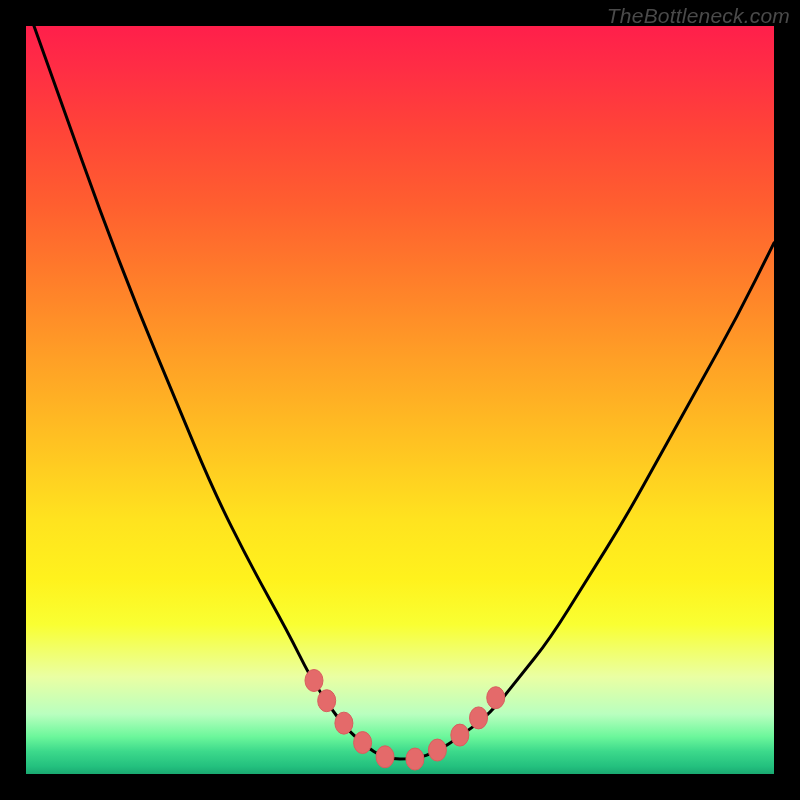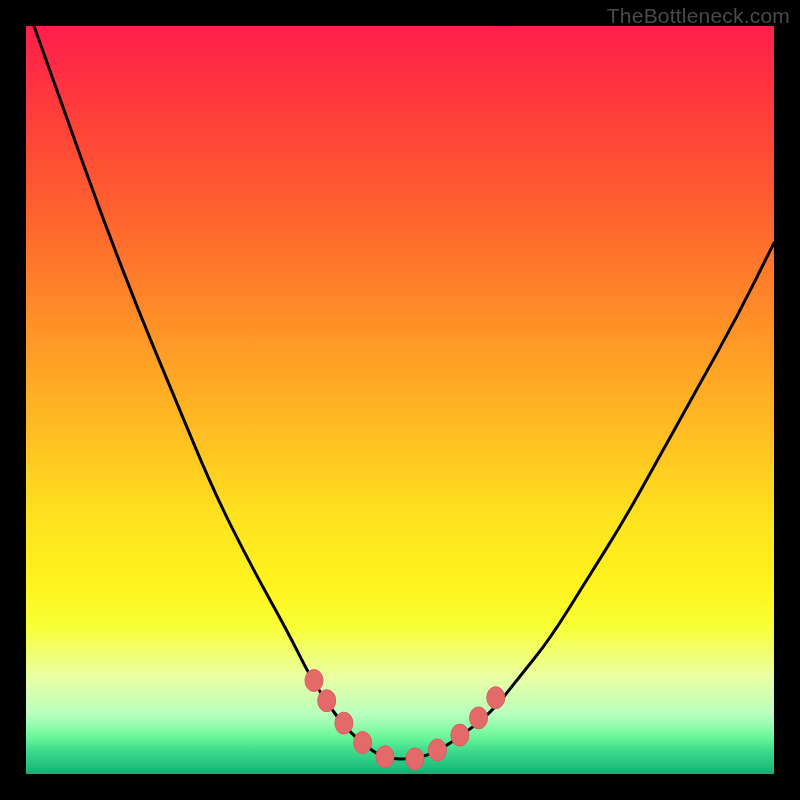--- a/index.html
+++ b/index.html
@@ -9,20 +9,21 @@
     height: 800px;
     overflow: hidden;
     background: #000;
     font-family: Arial, Helvetica, sans-serif;
   }
   .frame {
     position: relative;
     width: 800px;
     height: 800px;
     background: #000;
+    font-style: italic;
   }
   .plot-area {
     position: absolute;
     left: 26px;
     top: 26px;
     width: 748px;
     height: 748px;
     background: linear-gradient(
       to bottom,
       #ff1f4b 0%,

